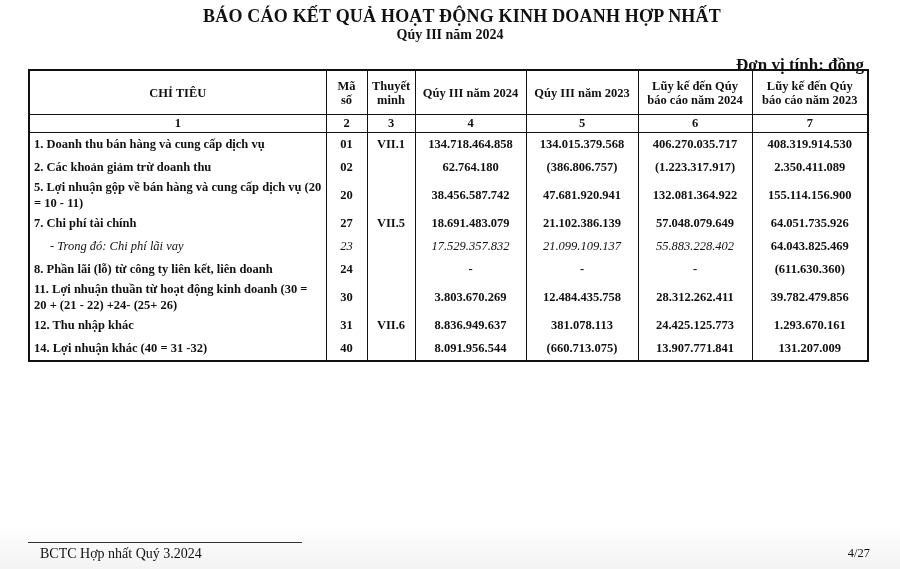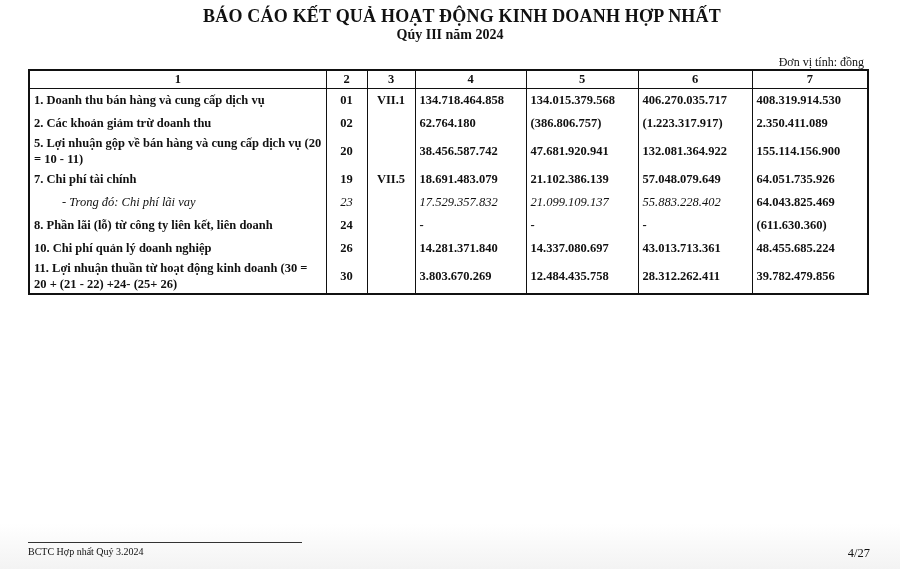--- a/index.html
+++ b/index.html
@@ -10,51 +10,51 @@
   }
   .title {
     position:absolute; left:12px; top:6px; width:900px; text-align:center;
     font-weight:bold; font-size:18px; letter-spacing:0.2px;
   }
   .subtitle {
     position:absolute; left:0; top:27px; width:900px; text-align:center;
     font-weight:bold; font-size:14px;
   }
   .unit {
-    position:absolute; right:36px; top:55px; font-size:12px;
+    position:absolute; right:36px; top:55px; font-size:17px;font-weight:bold;
   }
   table.report {
     position:absolute; left:28px; top:69px; width:839px;
     border-collapse:collapse; table-layout:fixed;
     border:2px solid #111;
     font-size:12.5px;
   }
   table.report td, table.report th {
     border-left:1.5px solid #111; border-right:1.5px solid #111;
     padding:0 4px; font-weight:bold; vertical-align:middle;
     line-height:15.5px;
   }
   table.report thead th {
     border-bottom:1.5px solid #111; text-align:center;
   }
   tr.hdr th { height:43px; line-height:14px; }
   tr.nums th { height:17px; }
   td.label { text-align:left; padding-left:2px; }
   td.code, td.note { text-align:center; }
-  td.num { text-align:left; padding-right:6px; }
+  td.num { text-align:center; padding-right:6px; }
   tr.sub td { font-style:italic; font-weight:normal; }
-  tr.sub td.label { padding-left:32px; }
+  tr.sub td.label { padding-left:20px; }
   tr.sub td.bold-keep { font-style:normal; font-weight:bold; }
   tr.r1 td { height:23px; }
   tr.r2 td { height:33px; }
   .footer-line {
     position:absolute; left:28px; top:542px; width:274px; height:1px; background:#333;
   }
   .footer-left {
-    position:absolute; left:28px; top:546px; font-size:10px;
+    position:absolute; left:40px; top:546px; font-size:14px;
   }
   .footer-right {
     position:absolute; right:30px; top:546px; font-size:12.5px;text-align:right;
   }
 </style>
 </head>
 <body>
 
 <div class="title">BÁO CÁO KẾT QUẢ HOẠT ĐỘNG KINH DOANH HỢP NHẤT</div>
 <div class="subtitle">Qúy III năm 2024</div>
@@ -64,20 +64,29 @@
   <colgroup>
     <col style="width:297px">
       <col style="width:41px">
       <col style="width:48px">
     <col style="width:111px">
       <col style="width:112px">
       <col style="width:114px">
       <col style="width:116px">
   </colgroup>
   <thead>
+    <tr class="hdr">
+      <th>CHỈ TIÊU</th>
+      <th>Mã số</th>
+      <th>Thuyết minh</th>
+      <th>Qúy III năm 2024</th>
+      <th>Qúy III năm 2023</th>
+      <th>Lũy kế đến Qúy báo cáo năm 2024</th>
+      <th>Lũy kế đến Qúy báo cáo năm 2023</th>
+    </tr>
     <tr class="nums">
       <th>1</th>
       <th>2</th>
       <th>3</th>
       <th>4</th>
       <th>5</th>
       <th>6</th>
       <th>7</th>
     </tr>
   </thead>
@@ -104,21 +113,21 @@
       <td class="label">5. Lợi nhuận gộp về bán hàng và cung cấp dịch vụ (20 = 10 - 11)</td>
       <td class="code">20</td>
       <td class="note"></td>
       <td class="num">38.456.587.742</td>
       <td class="num">47.681.920.941</td>
       <td class="num">132.081.364.922</td>
       <td class="num">155.114.156.900</td>
     </tr>
     <tr class="r1">
       <td class="label">7. Chi phí tài chính</td>
-      <td class="code">19</td>
+      <td class="code">27</td>
       <td class="note">VII.5</td>
       <td class="num">18.691.483.079</td>
       <td class="num">21.102.386.139</td>
       <td class="num">57.048.079.649</td>
       <td class="num">64.051.735.926</td>
     </tr>
     <tr class="r1 sub">
       <td class="label">- Trong đó: Chi phí lãi vay</td>
       <td class="code">23</td>
       <td class="note"></td>
@@ -129,36 +138,45 @@
     </tr>
     <tr class="r1">
       <td class="label">8. Phần lãi (lỗ) từ công ty liên kết, liên doanh</td>
       <td class="code">24</td>
       <td class="note"></td>
       <td class="num">-</td>
       <td class="num">-</td>
       <td class="num">-</td>
       <td class="num">(611.630.360)</td>
     </tr>
-    <tr class="r1">
-      <td class="label">10. Chi phí quản lý doanh nghiệp</td>
-      <td class="code">26</td>
-      <td class="note"></td>
-      <td class="num">14.281.371.840</td>
-      <td class="num">14.337.080.697</td>
-      <td class="num">43.013.713.361</td>
-      <td class="num">48.455.685.224</td>
-    </tr>
     <tr class="r2">
       <td class="label">11. Lợi nhuận thuần từ hoạt động kinh doanh (30 = 20 + (21 - 22) +24- (25+ 26)</td>
       <td class="code">30</td>
       <td class="note"></td>
       <td class="num">3.803.670.269</td>
       <td class="num">12.484.435.758</td>
       <td class="num">28.312.262.411</td>
       <td class="num">39.782.479.856</td>
     </tr>
+    <tr class="r1">
+      <td class="label">12. Thu  nhập khác</td>
+      <td class="code">31</td>
+      <td class="note">VII.6</td>
+      <td class="num">8.836.949.637</td>
+      <td class="num">381.078.113</td>
+      <td class="num">24.425.125.773</td>
+      <td class="num">1.293.670.161</td>
+    </tr>
+    <tr class="r1">
+      <td class="label">14. Lợi nhuận khác (40 = 31 -32)</td>
+      <td class="code">40</td>
+      <td class="note"></td>
+      <td class="num">8.091.956.544</td>
+      <td class="num">(660.713.075)</td>
+      <td class="num">13.907.771.841</td>
+      <td class="num">131.207.009</td>
+    </tr>
   </tbody>
 </table>
 
 <div class="footer-line"></div>
 <div class="footer-left">BCTC Hợp nhất Quý 3.2024</div>
 <div class="footer-right">4/27</div>
 
 </body></html>

